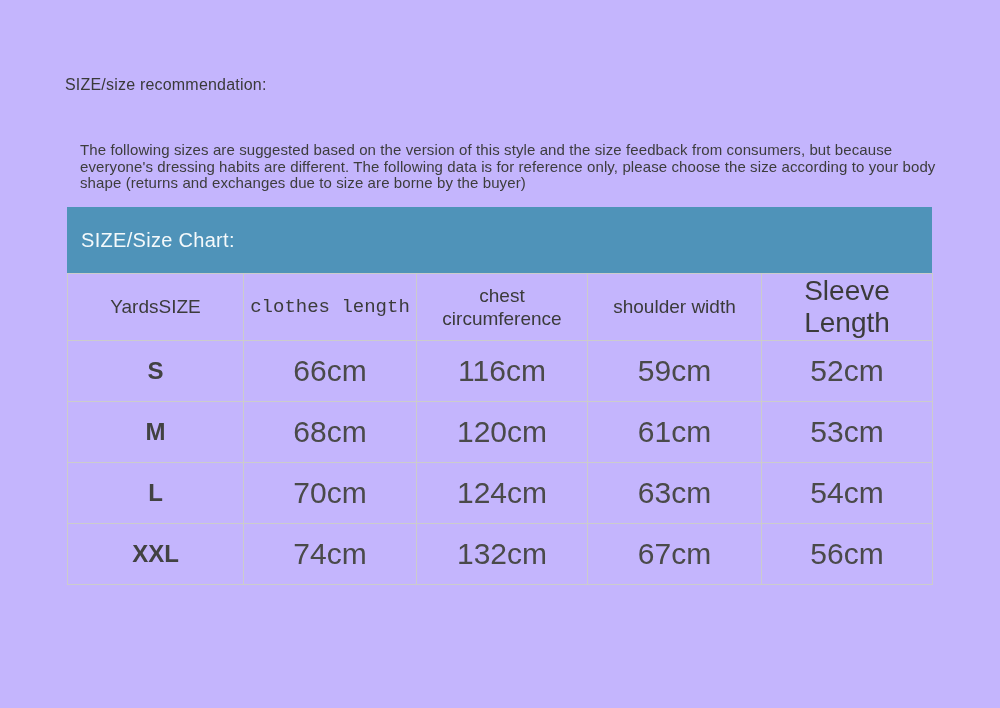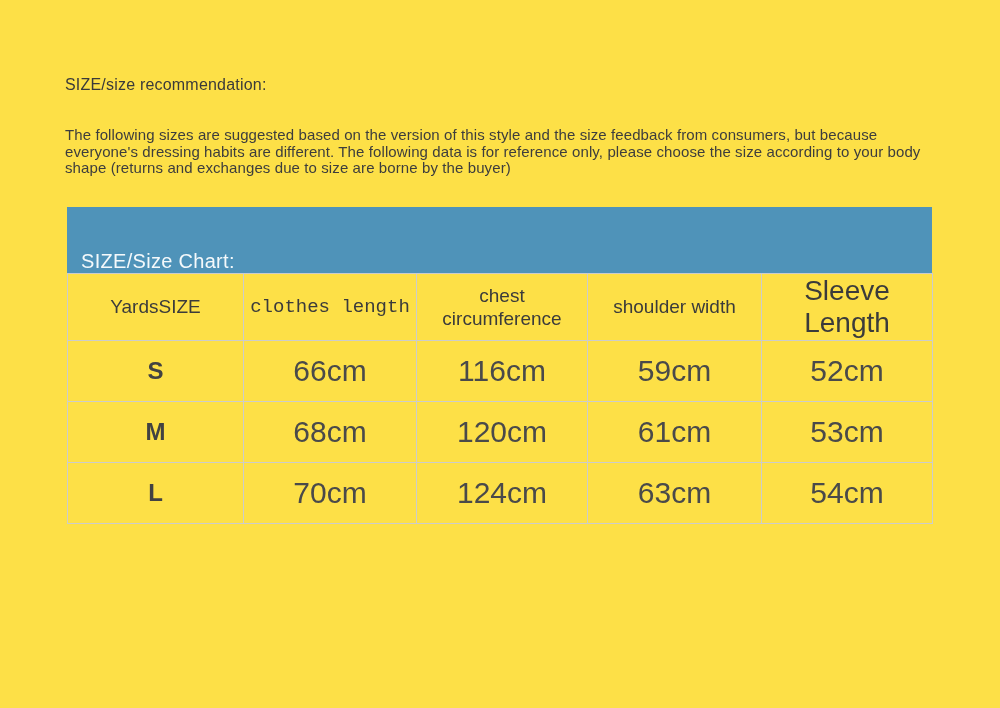--- a/index.html
+++ b/index.html
@@ -5,53 +5,53 @@
   html, body {
     margin: 0;
     padding: 0;
     background: #ffffff;
     font-family: "Liberation Sans", sans-serif;
   }
   .page {
     position: relative;
     width: 1000px;
     height: 708px;
-    background: #fde047;
+    background: #c4b5fd;
     overflow: hidden;
   }
   .heading {
     position: absolute;
     left: 65px;
     top: 76px;
     font-size: 16px;
     font-weight: 400;
     color: #3a3a3a;
     margin: 0;
     letter-spacing: 0.2px;
   }
   .intro {
     position: absolute;
     left: 65px;
     top: 127px;
     width: 868px;
     font-size: 15px;
     line-height: 16.5px;
     color: #3d3d3d;
-    margin: 0;
+    margin: 15px;
     letter-spacing: 0.1px;
   }
   .chart-title-bar {
     position: absolute;
     left: 67px;
     top: 207px;
     width: 865px;
     height: 66px;
     background: #4f93b9;
     display: flex;
-    align-items: flex-end;
+    align-items: center;
     box-sizing: border-box;
     padding-left: 14px;
   }
   .chart-title-bar .title-text {
     color: #f4f9fb;
     font-size: 20px;
     letter-spacing: 0.3px;
   }
   table.size-table {
     position: absolute;
@@ -153,16 +153,23 @@
         <td>61cm</td>
         <td>53cm</td>
       </tr>
       <tr>
         <td class="size-label">L</td>
         <td>70cm</td>
         <td>124cm</td>
         <td>63cm</td>
         <td>54cm</td>
       </tr>
+      <tr>
+        <td class="size-label">XXL</td>
+        <td>74cm</td>
+        <td>132cm</td>
+        <td>67cm</td>
+        <td>56cm</td>
+      </tr>
     </tbody>
   </table>
 
 </div>
 
 </body></html>

